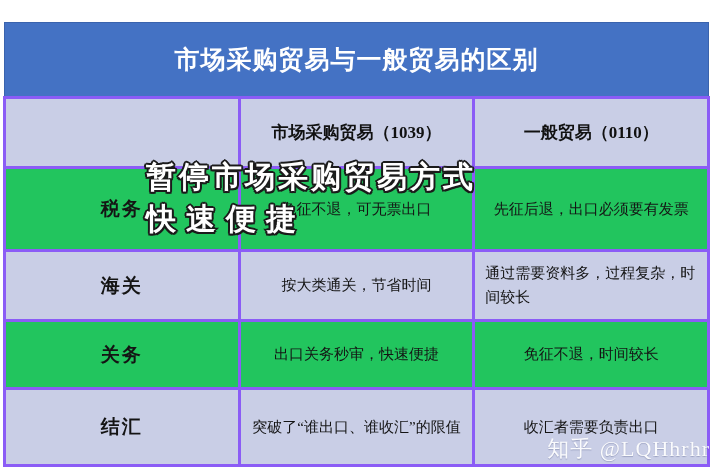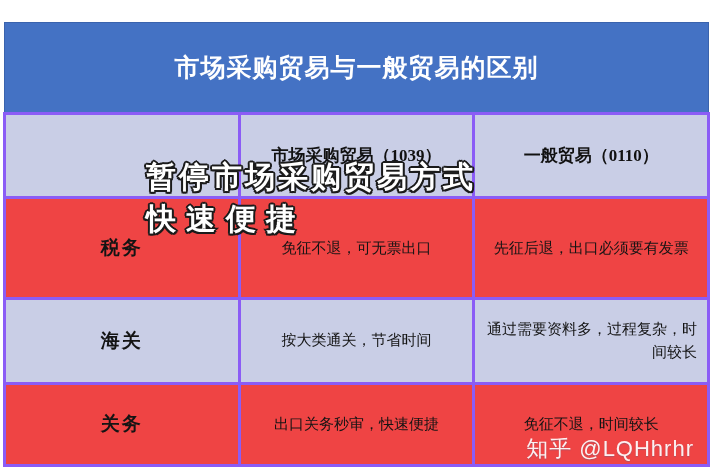--- a/index.html
+++ b/index.html
@@ -59,21 +59,21 @@
     font-family: "Liberation Sans", "DejaVu Sans", sans-serif;
   }
 
   
   .col-label { width: 125px; }
   .col-a     { width: 285px; }
   .col-b     { width: 297px; }
 
   
   .row-dark  td { background: #C9CEE6; }
-  .row-light td { background: #ef4444; }
+  .row-light td { background: #22c55e; }
 
   
   .hdr-row td {
     height: 70px;
     font-size: 17px;
     font-weight: bold;
     text-align: center;
     color: #111111;
   }
   .hdr-row td.col-label { font-size: 0; }
@@ -87,21 +87,21 @@
     font-size: 19px;
     font-weight: bold;
     text-align: center;
     letter-spacing: 2px;
   }
   .cell-center {
     text-align: center;
     padding: 4px 10px;
   }
   .cell-left {
-    text-align: right;
+    text-align: left;
     padding: 4px 10px;
     line-height: 1.55;
   }
 
   .r-tax    td { height: 83px; }
   .r-cus    td { height: 70px; }
   .r-aff    td { height: 68px; }
   .r-fx     td { height: 77px; }
 
   
@@ -129,23 +129,23 @@
     display: block;
     white-space: nowrap;
   }
   .overlay-caption .line2 {
     letter-spacing: 10px;
   }
 
   
   .watermark {
     position: absolute;
-    right: 26px;
+    right: 10px;
     bottom: 6px;
-    font-family: Liberation Sans, sans-serif;
+    font-family: Liberation Serif, serif;
     font-size: 22px;
     color: #ffffff;
     opacity: 0.92;
     letter-spacing: 1px;
     text-shadow: 0 1px 1px rgba(90,100,140,0.45);
     pointer-events: none;
     white-space: nowrap;
   }
 </style>
 </head>
@@ -178,20 +178,25 @@
           <td class="col-a cell-center">按大类通关，节省时间</td>
           <td class="col-b cell-left">通过需要资料多，过程复杂，时间较长</td>
         </tr>
 
         <tr class="body-row row-light r-aff">
           <td class="col-label">关务</td>
           <td class="col-a cell-center">出口关务秒审，快速便捷</td>
           <td class="col-b cell-center">免征不退，时间较长</td>
         </tr>
 
+        <tr class="body-row row-dark r-fx">
+          <td class="col-label">结汇</td>
+          <td class="col-a cell-center">突破了“谁出口、谁收汇”的限值</td>
+          <td class="col-b cell-center">收汇者需要负责出口</td>
+        </tr>
 
       </tbody>
     </table>
   </div>
 
   <div class="overlay-caption">
     <span class="line line1">暂停市场采购贸易方式</span>
     <span class="line line2">快速便捷</span>
   </div>
 

